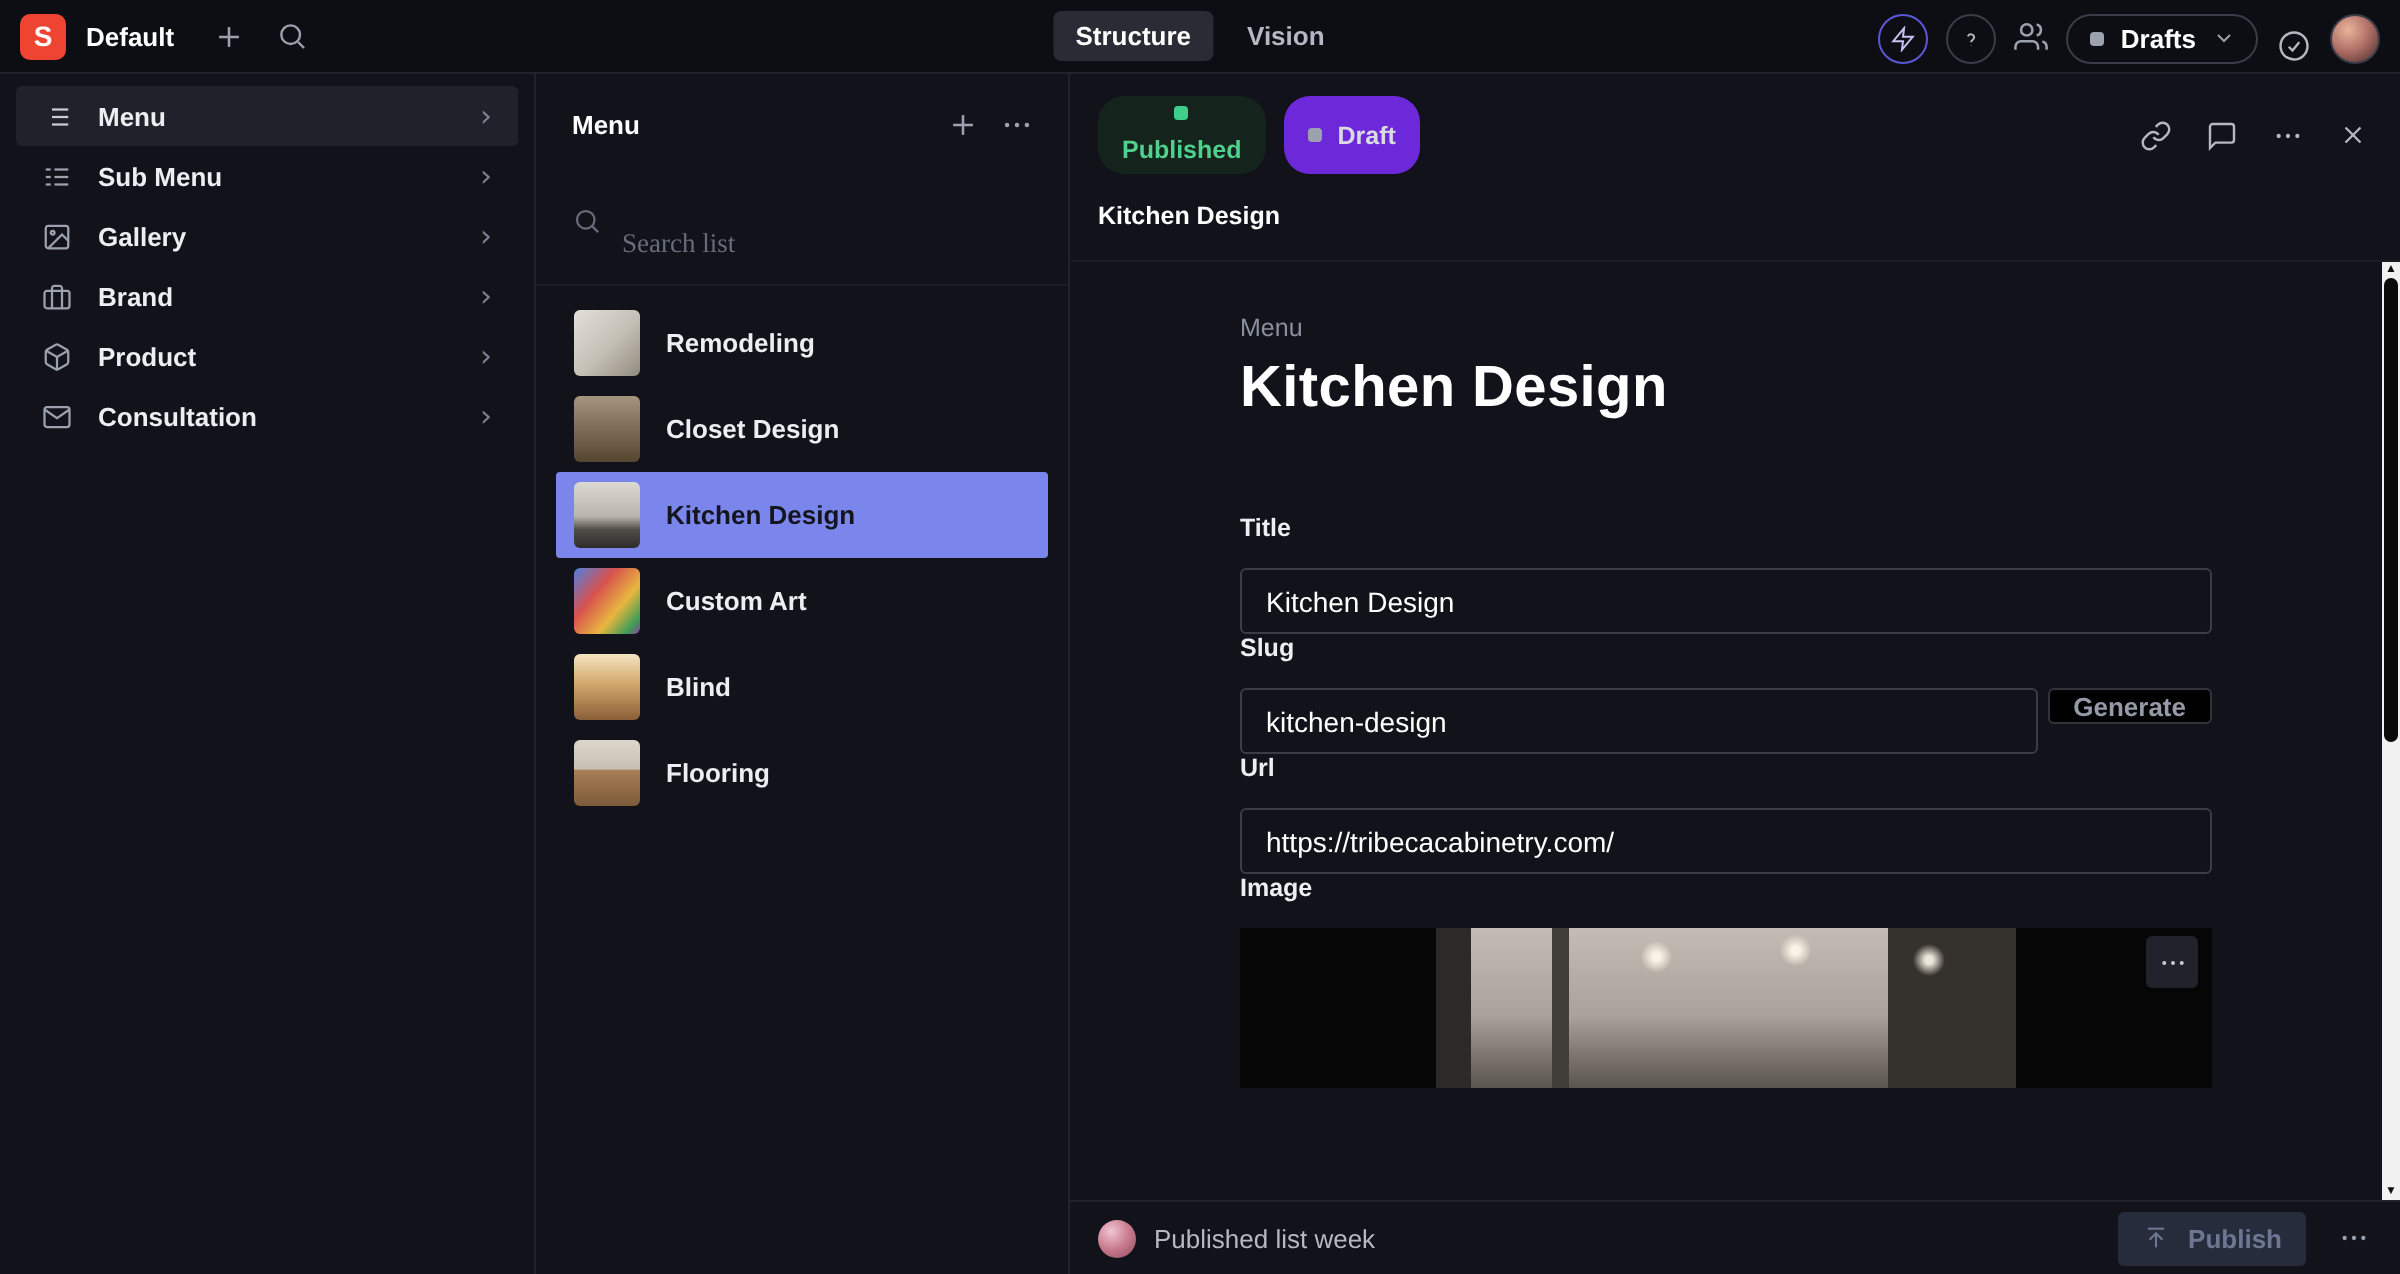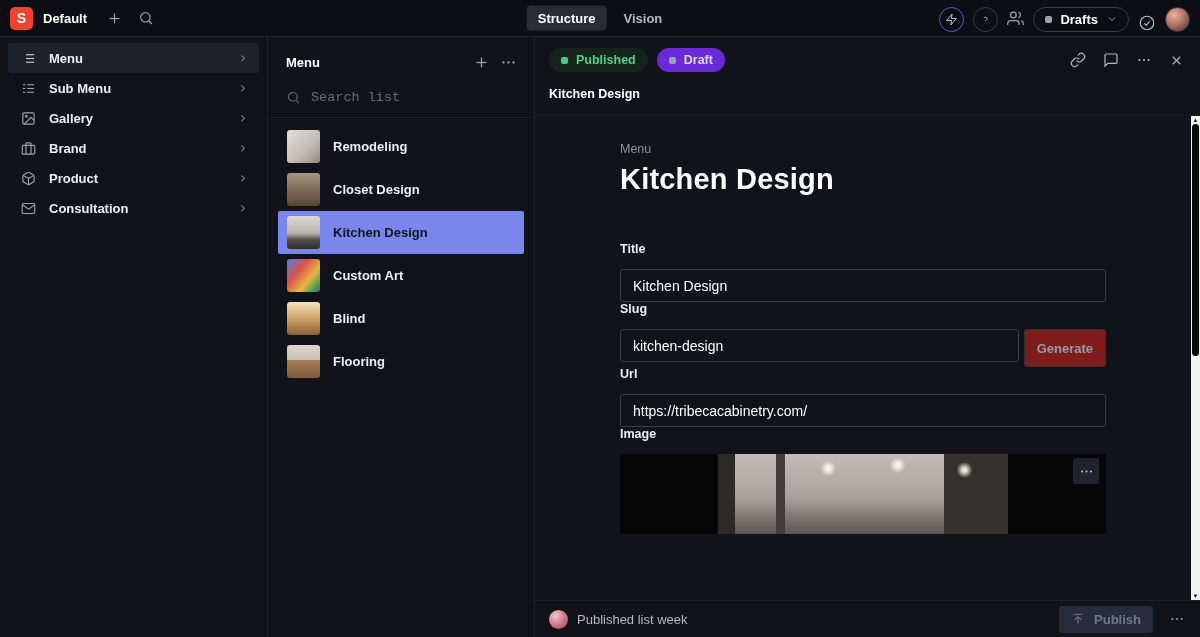--- a/index.html
+++ b/index.html
@@ -65,21 +65,21 @@
   .s-icon { color:#9ba1af; margin-right:13px; display:flex; }
   .side-item.selected .s-icon { color:#c9ccd6; }
   .s-label { flex:1; font-size:13px; font-weight:600; color:#eceef2; }
   .chev { color:#7c8191; font-size:15px; line-height:1; font-family:"DejaVu Sans", sans-serif; }
 
   
   .listpane { width:267px; border-right:1px solid #222329; background:#12131a; display:flex; flex-direction:column; }
   .listpane-header { display:flex; align-items:center; padding:12px 12px 6px 18px; }
   .listpane-title { flex:1; font-size:13px; font-weight:700; color:#fff; }
   .search-row { display:flex; align-items:center; gap:10px; padding:8px 18px 12px; color:#676c7b; border-bottom:1px solid #1c1d24; }
-  .search-input { background:transparent; border:none; outline:none; color:#5eead4; font-size:13.5px; width:170px; font-family:Liberation Mono, monospace; }
+  .search-input { background:transparent; border:none; outline:none; color:#5eead4; font-size:13.5px; width:170px; font-family:Liberation Serif, serif;margin-top:24px; }
   .search-input::placeholder { color:#676c7b; }
   .doc-list { padding:7px 10px; }
   .doc-item { display:flex; align-items:center; gap:13px; padding:5px 9px; border-radius:2px; height:43px; cursor:pointer; }
   .doc-item .d-label { font-size:13px; font-weight:600; color:#eceef2; }
   .doc-item.selected { background:#7a86ec; }
   .doc-item.selected .d-label { color:#14151c; }
   .thumb { width:33px; height:33px; border-radius:3px; flex:none; }
   .t0 { background:linear-gradient(135deg,#e3e0da 0%,#c4bfb5 55%,#918a7e 100%); }
   .t1 { background:linear-gradient(180deg,#bcb6ad 0%,#978e82 55%,#6f655a 100%); }
   .t2 { background:linear-gradient(180deg,#a5947e 0%,#7e6b57 50%,#55462f 100%); }
@@ -87,21 +87,21 @@
   .t4 { background:linear-gradient(130deg,#4f7fe0 0%,#d8524e 35%,#e8b63f 65%,#3f9c55 88%,#8b3fa0 100%); }
   .t5 { background:linear-gradient(180deg,#f4e3c0 0%,#d3a86d 45%,#8a5f37 100%); }
   .t6 { background:linear-gradient(180deg,#dcd6cc 0%,#c7bfb2 44%,#a87f55 46%,#7c5a3a 100%); }
 
   
   .editor { flex:1; background:#12131a; display:flex; flex-direction:column; position:relative; }
   .editor-header { display:flex; align-items:center; justify-content:space-between; padding:11px 16px 6px 14px; }
   .badges { display:flex; gap:9px; }
   .badge { display:flex; align-items:center; gap:8px; padding:5px 12px; border-radius:13px; font-size:12.5px; font-weight:600; }
   .badge .b-dot { width:7px; height:7px; border-radius:2px; }
-  .badge.published { background:#14231b; color:#4fd08d; }
+  .badge.published { background:#14231b; color:#4fd08d;flex-direction:column; }
   .badge.published .b-dot { background:#3fcf8a; }
   .badge.draft { background:#6d28d9; color:#d9dbe2; }
   .badge.draft .b-dot { background:#9ba1af; }
   .header-icons { display:flex; align-items:center; gap:17px; color:#b4b8c2; }
   .header-icons > * { cursor:pointer; display:flex; }
   .breadcrumb-row { padding:6px 14px 13px; border-bottom:1px solid #1c1d24; }
   .breadcrumb { color:#fff; font-size:12.5px; font-weight:700; }
 
   .editor-body { flex:1; position:relative; overflow:hidden; }
   .form { margin-left:85px; width:486px; padding-top:26px; }
@@ -110,21 +110,21 @@
   .field { }
   .f-label { color:#eceef2; font-size:12.5px; font-weight:700; margin-bottom:13px; }
   .f-input {
     height:33px; width:100%; border:1px solid #3a3c47; border-radius:3px;
     background:#12131a; color:#fff; font-size:14px; padding:0 12px;
     font-family:"Liberation Sans",sans-serif; outline:none;
   }
   .slug-row { display:flex; gap:5px; }
   .slug-row .f-input { flex:1; }
   .generate-btn {
-    height:38px; padding:0 12px; background:#7f1d1d; border:1px solid #30323c;
+    height:18px; padding:0 12px; background:#000000; border:1px solid #30323c;
     border-radius:3px; color:#949aa8; font-size:13px; font-weight:600; cursor:pointer;
     font-family:"Liberation Sans",sans-serif;
   }
   .image-preview { height:80px; background:#060607; position:relative; display:flex; justify-content:center; }
   .photo {
     width:290px; height:80px;
     background:
       radial-gradient(circle at 38% 18%, rgba(255,250,235,.9) 0 2px, rgba(255,250,235,0) 8px),
       radial-gradient(circle at 62% 14%, rgba(255,250,235,.9) 0 2px, rgba(255,250,235,0) 8px),
       radial-gradient(circle at 85% 20%, rgba(255,250,235,.9) 0 2px, rgba(255,250,235,0) 8px),

